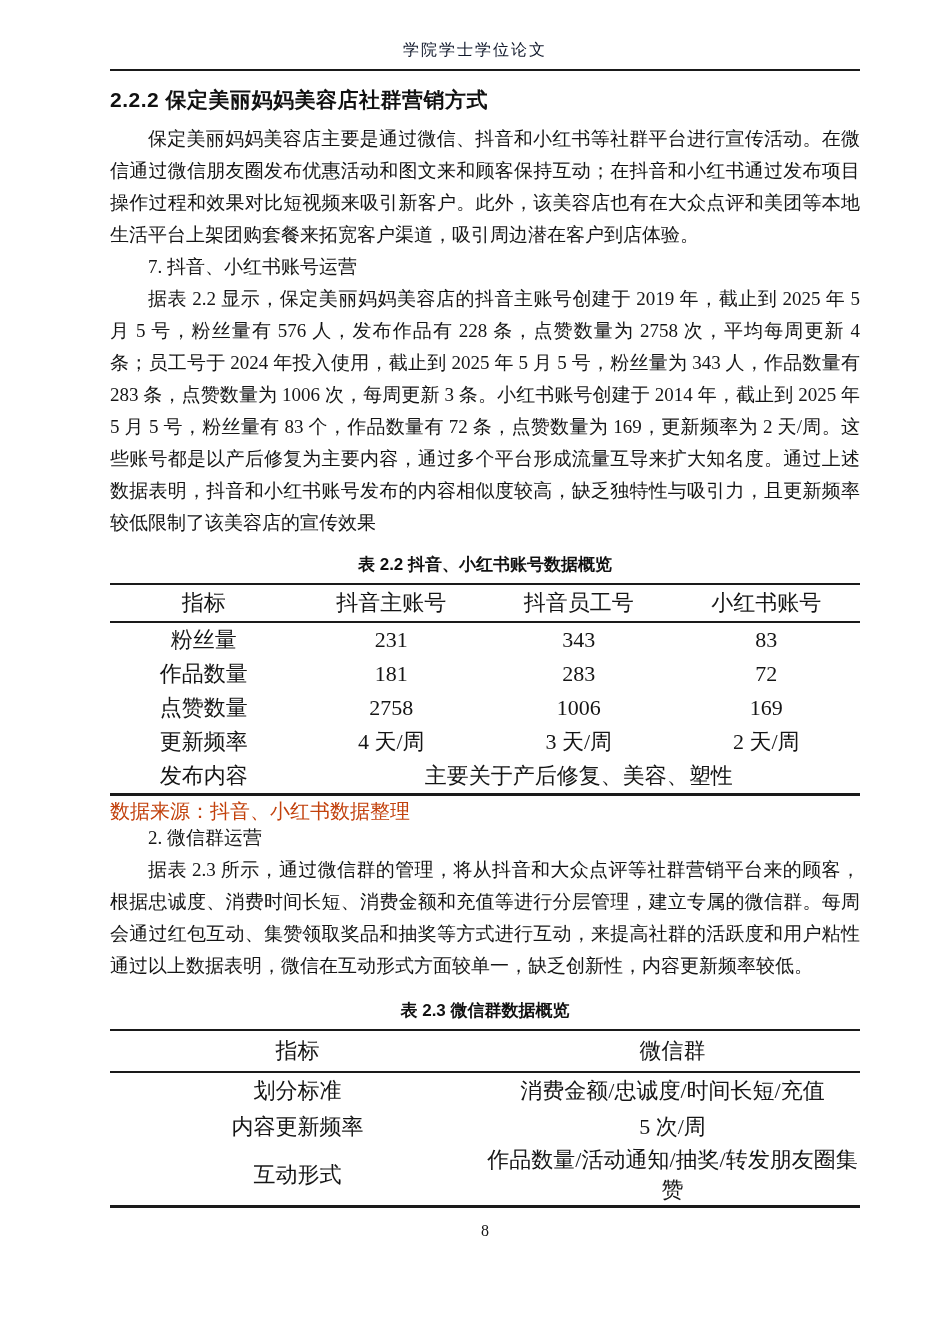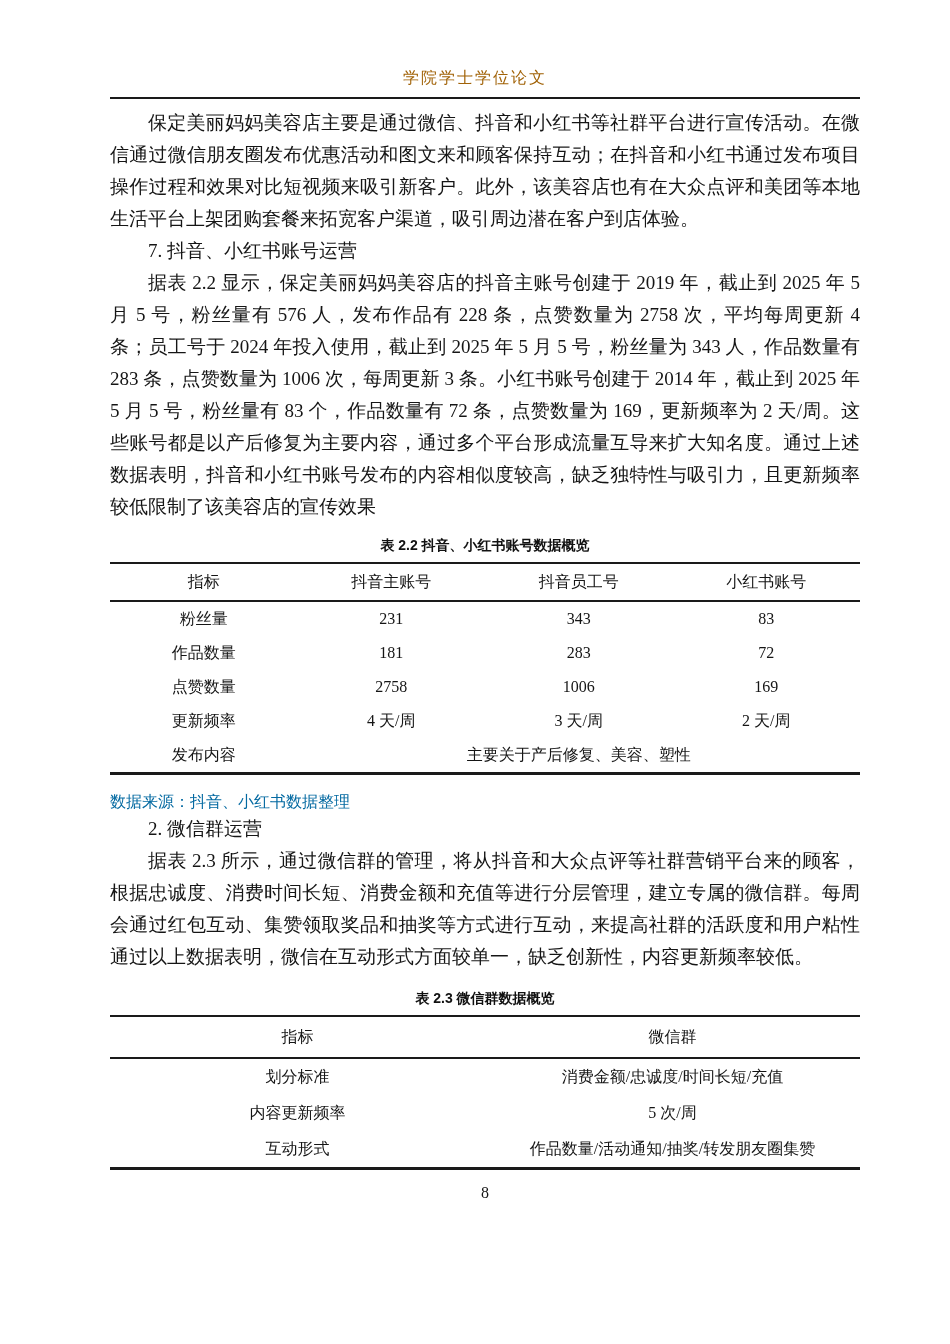--- a/index.html
+++ b/index.html
@@ -3,75 +3,76 @@
 <meta charset="utf-8">
 <style>
   html, body { margin: 0; padding: 0; background: #e8e8e8; }
   .page {
     width: 950px; height: 1344px; margin: 0 auto;
     background: #ffffff; color: #151515; position: relative;
     font-family: "Liberation Serif", "DejaVu Serif", serif;
     overflow: hidden; box-sizing: border-box;
   }
   .running-header {
-    padding-top: 68px; text-align: center;
-    font-size: 16px; letter-spacing: 2px; color: #a16207; font-family: Liberation Serif, serif;
+    padding-top: 40px; text-align: center;
+    font-size: 16px; letter-spacing: 2px; color: #0f172a; font-family: Liberation Serif, serif;
   }
   .content { margin-left: 110px; width: 750px; }
   .header-rule {
     margin-top: 8px; border: none;
     border-top: 2.5px solid #1a1a1a; height: 0;
   }
   h1.section-heading {
     font-family: "Liberation Sans", "DejaVu Sans", sans-serif;
     font-size: 21px; font-weight: bold; color: #111;
     margin: 15px 0 9px 0; letter-spacing: 0.5px;
   }
   p.body {
     font-size: 19px; line-height: 32px; margin: 0;
     text-align: justify; word-break: break-all; color: #151515;
   }
   p.indent { text-indent: 2em; }
   p.list-item { text-indent: 2em; text-align: left; }
   .table-caption {
     font-family: "Liberation Sans", "DejaVu Sans", sans-serif;
-    font-weight: bold; font-size: 14px; text-align: center;
+    font-weight: bold; font-size: 17px; text-align: center;
     margin: 14px 0 7px 0; color: #111;
   }
   table.data-table {
     width: 100%; border-collapse: collapse;
     border-top: 2.5px solid #1a1a1a; border-bottom: 3px solid #1a1a1a;
-    font-size: 16px; color: #151515;
+    font-size: 22px; color: #151515;
   }
   table.data-table th {
     font-weight: normal; border-bottom: 2px solid #1a1a1a;
     text-align: center; padding: 0;
   }
   table.data-table td { text-align: center; padding: 0; }
   table.t22 th { height: 36px; }
   table.t22 td { height: 34px; }
   table.t22 col.c { width: 25%; }
   table.t23 th { height: 40px; }
   table.t23 td { height: 36px; }
   table.t23 col.c { width: 50%; }
-  .table-source { font-size: 16px; line-height: 22px; margin-top: 16px; color: #0369a1; }
+  .table-source { font-size: 20px; line-height: 22px; margin-top: 4px; color: #c2410c; }
   .caption-23 { margin-top: 17px; }
   .page-number { text-align: center; font-size: 16px; margin-top: 14px; color: #151515; }
 </style>
 </head>
 <body>
 
 <div class="page">
 
   <div class="running-header">学院学士学位论文</div>
 
   <div class="content">
 
     <hr class="header-rule">
 
+    <h1 class="section-heading">2.2.2 保定美丽妈妈美容店社群营销方式</h1>
 
     <p class="body indent">保定美丽妈妈美容店主要是通过微信、抖音和小红书等社群平台进行宣传活动。在微信通过微信朋友圈发布优惠活动和图文来和顾客保持互动；在抖音和小红书通过发布项目操作过程和效果对比短视频来吸引新客户。此外，该美容店也有在大众点评和美团等本地生活平台上架团购套餐来拓宽客户渠道，吸引周边潜在客户到店体验。</p>
 
     <p class="body list-item">7. 抖音、小红书账号运营</p>
 
     <p class="body indent">据表 2.2 显示，保定美丽妈妈美容店的抖音主账号创建于 2019 年，截止到 2025 年 5 月 5 号，粉丝量有 576 人，发布作品有 228 条，点赞数量为 2758 次，平均每周更新 4 条；员工号于 2024 年投入使用，截止到 2025 年 5 月 5 号，粉丝量为 343 人，作品数量有 283 条，点赞数量为 1006 次，每周更新 3 条。小红书账号创建于 2014 年，截止到 2025 年 5 月 5 号，粉丝量有 83 个，作品数量有 72 条，点赞数量为 169，更新频率为 2 天/周。这些账号都是以产后修复为主要内容，通过多个平台形成流量互导来扩大知名度。通过上述数据表明，抖音和小红书账号发布的内容相似度较高，缺乏独特性与吸引力，且更新频率较低限制了该美容店的宣传效果</p>
 
     <div class="table-caption">表 2.2 抖音、小红书账号数据概览</div>
 
     <table class="data-table t22">

